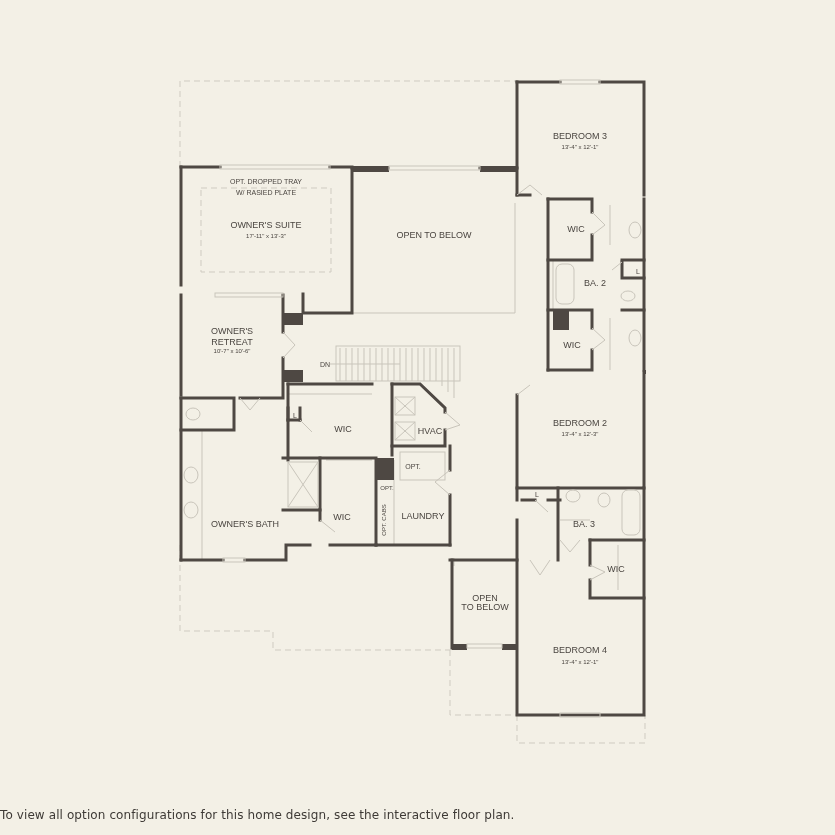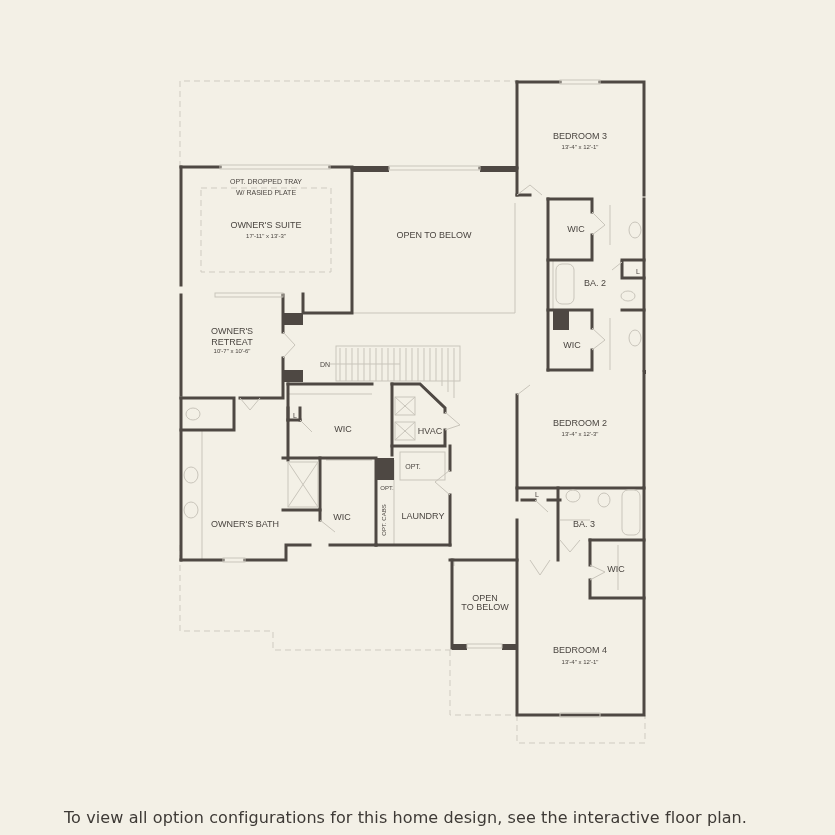--- a/index.html
+++ b/index.html
@@ -1,19 +1,19 @@
 <!DOCTYPE html>
 <html><head>
 <meta charset="utf-8">
 <style>
   html, body { margin: 0; padding: 0; }
   body { width: 835px; height: 835px; background: #f3f0e6; position: relative; overflow: hidden; font-family: "Liberation Sans", sans-serif; }
   #plan { position: absolute; left: 0; top: 0; }
   .lbl { font-family: "Liberation Sans", sans-serif; fill: #4a4540; }
-  .footer { position: absolute; left: 0; width: 811px; top: 808px; text-align: center; font-size: 16px; color: #3e3a36; font-family: "DejaVu Sans", sans-serif; letter-spacing: 0.1px; }
+  .footer { position: absolute; left: 0; width: 811px; top: 808px; font-size: 12px; color: #3e3a36; font-family: "DejaVu Sans", sans-serif; letter-spacing: 0.1px; }
 </style>
 </head>
 <body>
 
 <svg id="plan" width="835" height="835" viewBox="0 0 835 835" xmlns="http://www.w3.org/2000/svg">
 
   <g fill="none" stroke="#cfcbc1" stroke-width="1" stroke-dasharray="6,4">
     <polyline points="180,167 180,81 517,81"></polyline>
     <polyline points="180,545 180,631 273,631 273,650 450,650"></polyline>
     <polyline points="450,650 450,715 517,715"></polyline>

